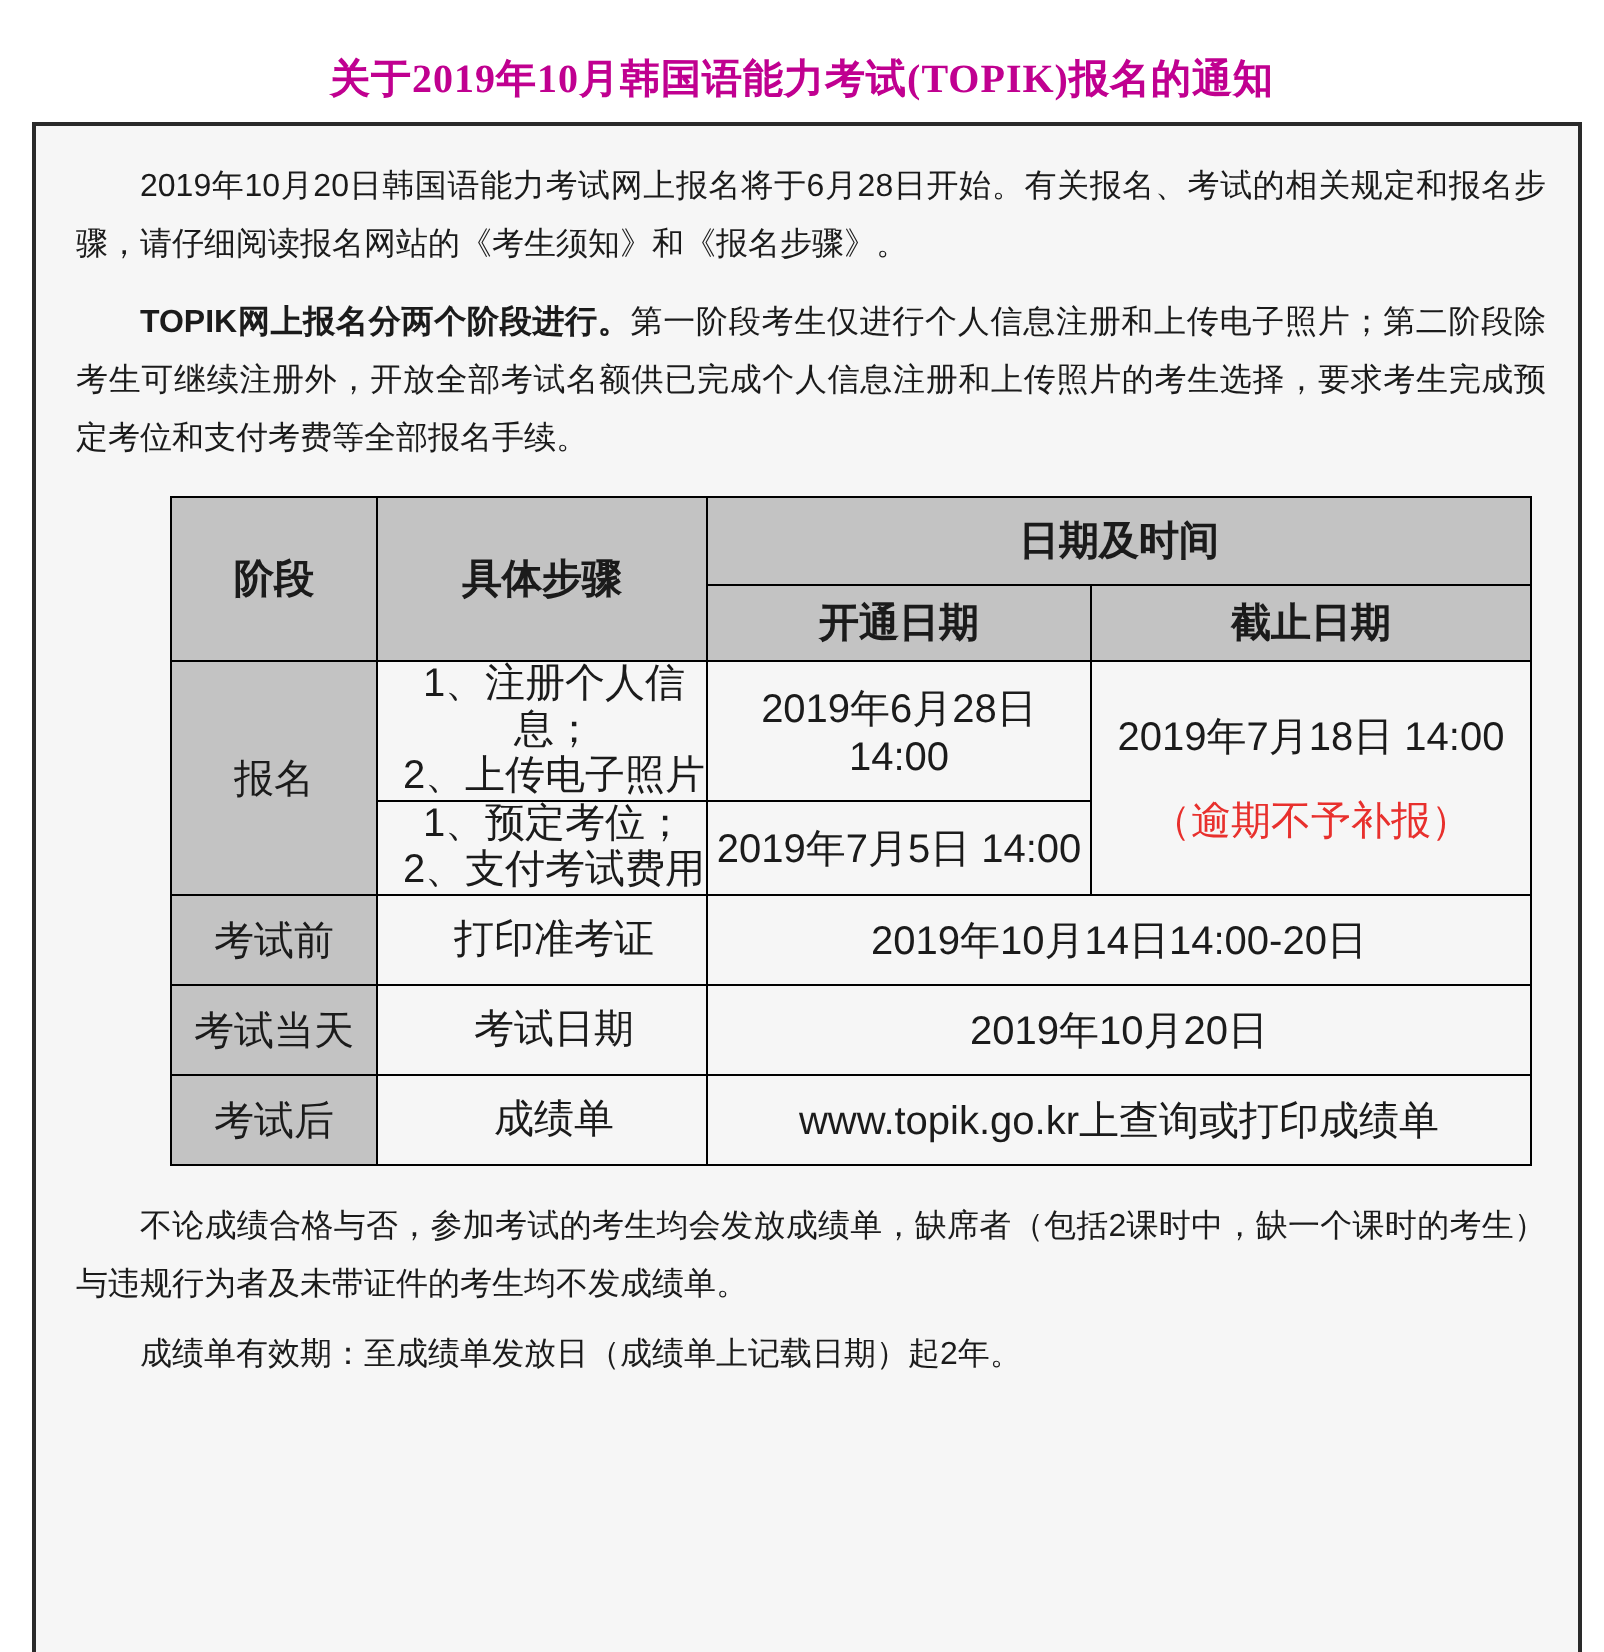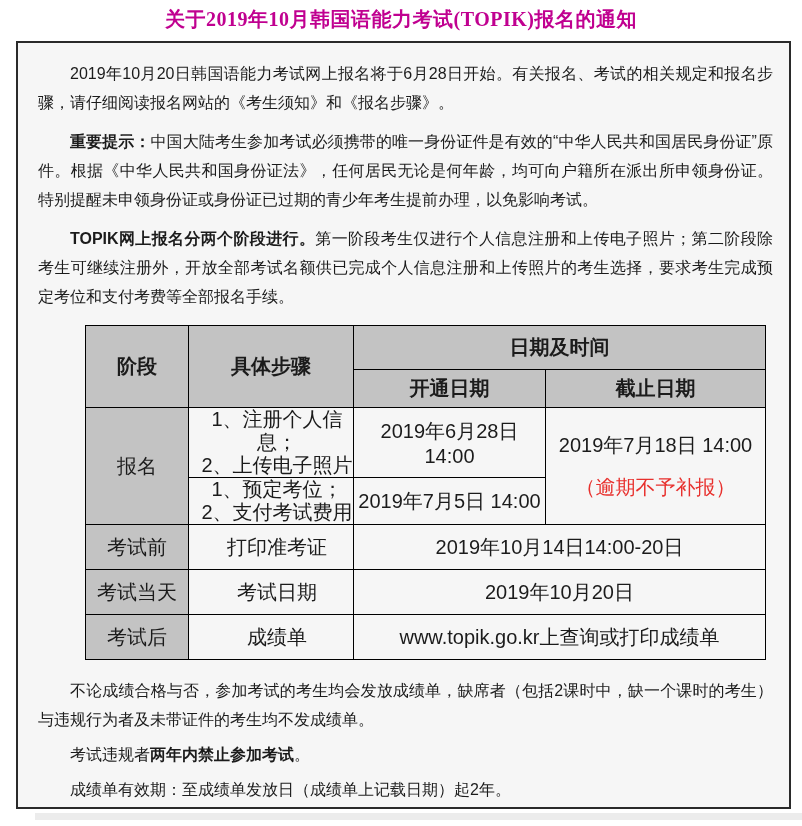--- a/index.html
+++ b/index.html
@@ -9,21 +9,21 @@
   }
   body {
     width: 802px;
     height: 826px;
     font-family: "Liberation Sans", sans-serif;
     color: #1b1b1b;
     overflow: hidden;
   }
   .page-title {
     margin: 0;
-    padding-top: 6px;
+    padding-top: 26px;
     height: 35px;
     text-align: center;
     font-family: "Liberation Serif", serif;
     font-weight: bold;
     font-size: 20px;
     color: #c00090;
     letter-spacing: 0.5px;
   }
   .notice-box {
     box-sizing: border-box;
@@ -82,21 +82,20 @@
 </style>
 </head>
 <body>
 
 <h1 class="page-title">关于2019年10月韩国语能力考试(TOPIK)报名的通知</h1>
 
 <div class="notice-box">
 
   <p class="para">2019年10月20日韩国语能力考试网上报名将于6月28日开始。有关报名、考试的相关规定和报名步骤，请仔细阅读报名网站的《考生须知》和《报名步骤》。</p>
 
-  <p class="para"><strong>重要提示：</strong><span>中国大陆考生参加考试必须携带的唯一身份证件是有效的“中华人民共和国居民身份证”原件。根据《中华人民共和国身份证法》，任何居民无论是何年龄，均可向户籍所在派出所申领身份证。特别提醒未申领身份证或身份证已过期的青少年考生提前办理，以免影响考试。</span></p>
 
   <p class="para"><strong>TOPIK网上报名分两个阶段进行。</strong><span>第一阶段考生仅进行个人信息注册和上传电子照片；第二阶段除考生可继续注册外，开放全部考试名额供已完成个人信息注册和上传照片的考生选择，要求考生完成预定考位和支付考费等全部报名手续。</span></p>
 
   <table class="schedule-table">
     <colgroup>
       <col style="width:103px">
       <col style="width:165px">
       <col style="width:192px">
       <col style="width:220px">
     </colgroup>
@@ -142,20 +141,19 @@
       <tr class="row-body">
         <td class="hdr-bg">考试后</td>
         <td class="steps-cell">成绩单</td>
         <td colspan="2">www.topik.go.kr上查询或打印成绩单</td>
       </tr>
     </tbody>
   </table>
 
   <div class="notes">
     <p class="para">不论成绩合格与否，参加考试的考生均会发放成绩单，缺席者（包括2课时中，缺一个课时的考生）与违规行为者及未带证件的考生均不发成绩单。</p>
-    <p class="para"><span>考试违规者</span><strong>两年内禁止参加考试</strong><span>。</span></p>
     <p class="para">成绩单有效期：至成绩单发放日（成绩单上记载日期）起2年。</p>
 
   </div>
 
 </div>
 
 <div class="bottom-strip"></div>
 
 </body></html>

